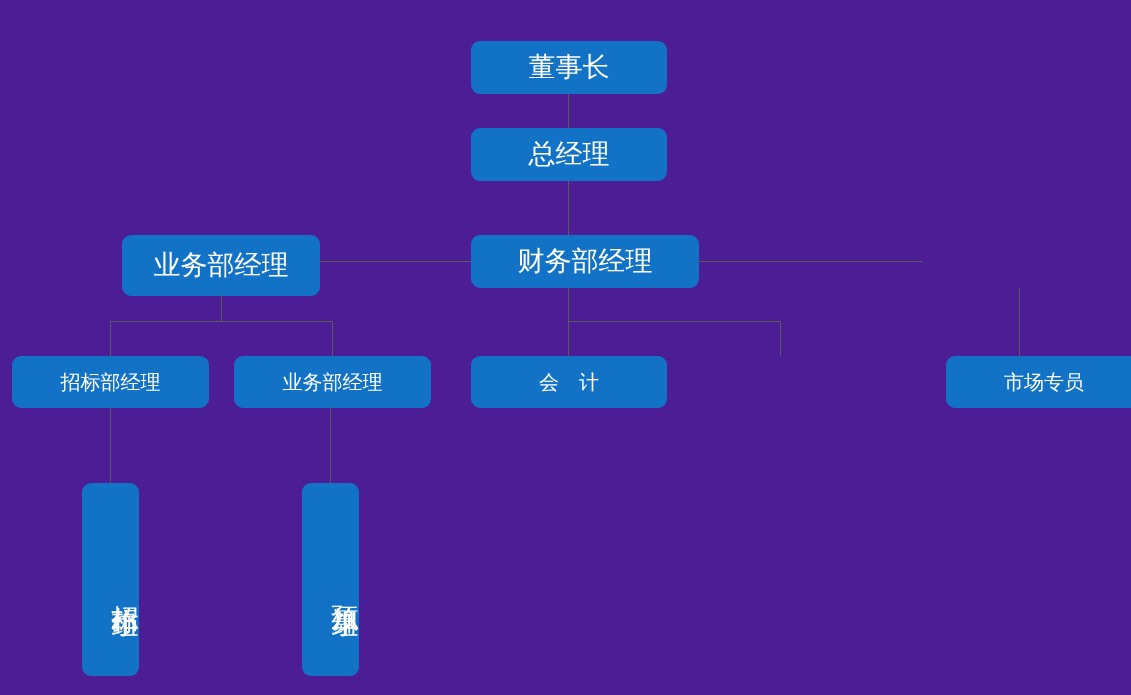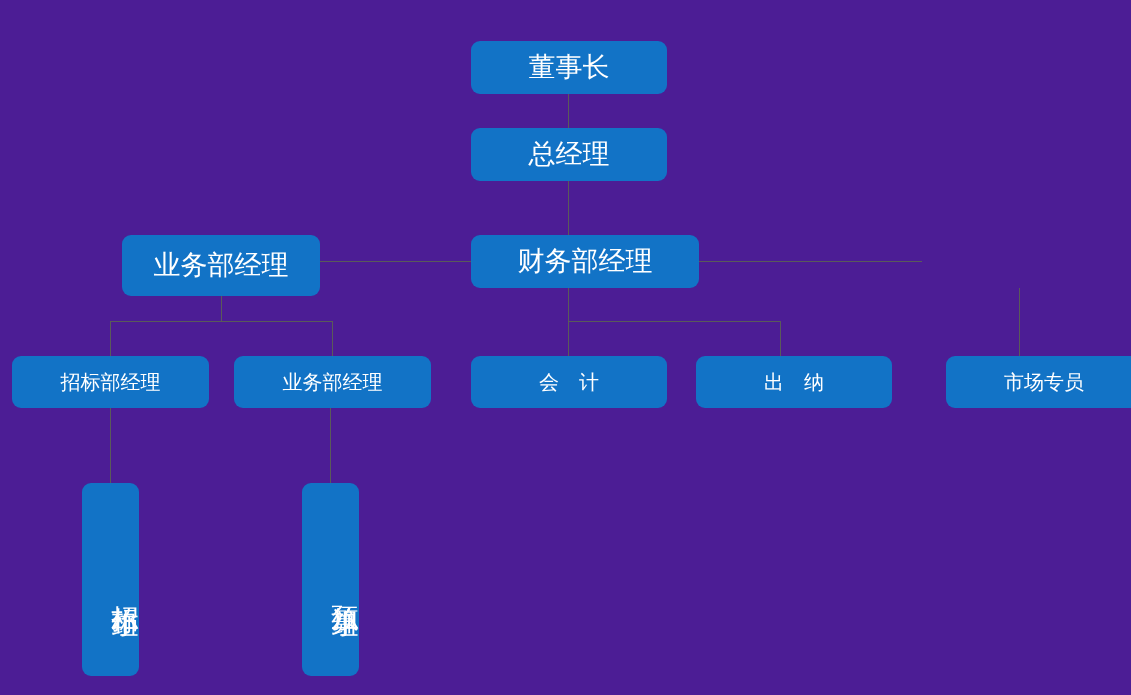--- a/index.html
+++ b/index.html
@@ -90,21 +90,20 @@
 
   <div class="node horizontal" style="left:471px; top:235px; width:228px; height:53px;">财务部经理</div>
 
 
   <div class="node small" style="left:12px; top:356px; width:197px; height:52px;">招标部经理</div>
 
   <div class="node small" style="left:234px; top:356px; width:197px; height:52px;">业务部经理</div>
 
   <div class="node small" style="left:471px; top:356px; width:196px; height:52px;">会　计</div>
 
-  <div class="node small" style="left:696px; top:356px; width:196px; height:52px;">出　纳</div>
 
   <div class="node small" style="left:922px; top:356px; width:196px; height:52px;margin-left:24px;">市场专员</div>
 
   <div class="node vertical" style="left:82px; top:483px; width:57px; height:193px;">招标小组</div>
 
   <div class="node vertical" style="left:302px; top:483px; width:57px; height:193px;">预算小组</div>
 
 </div>
 
 </body></html>

